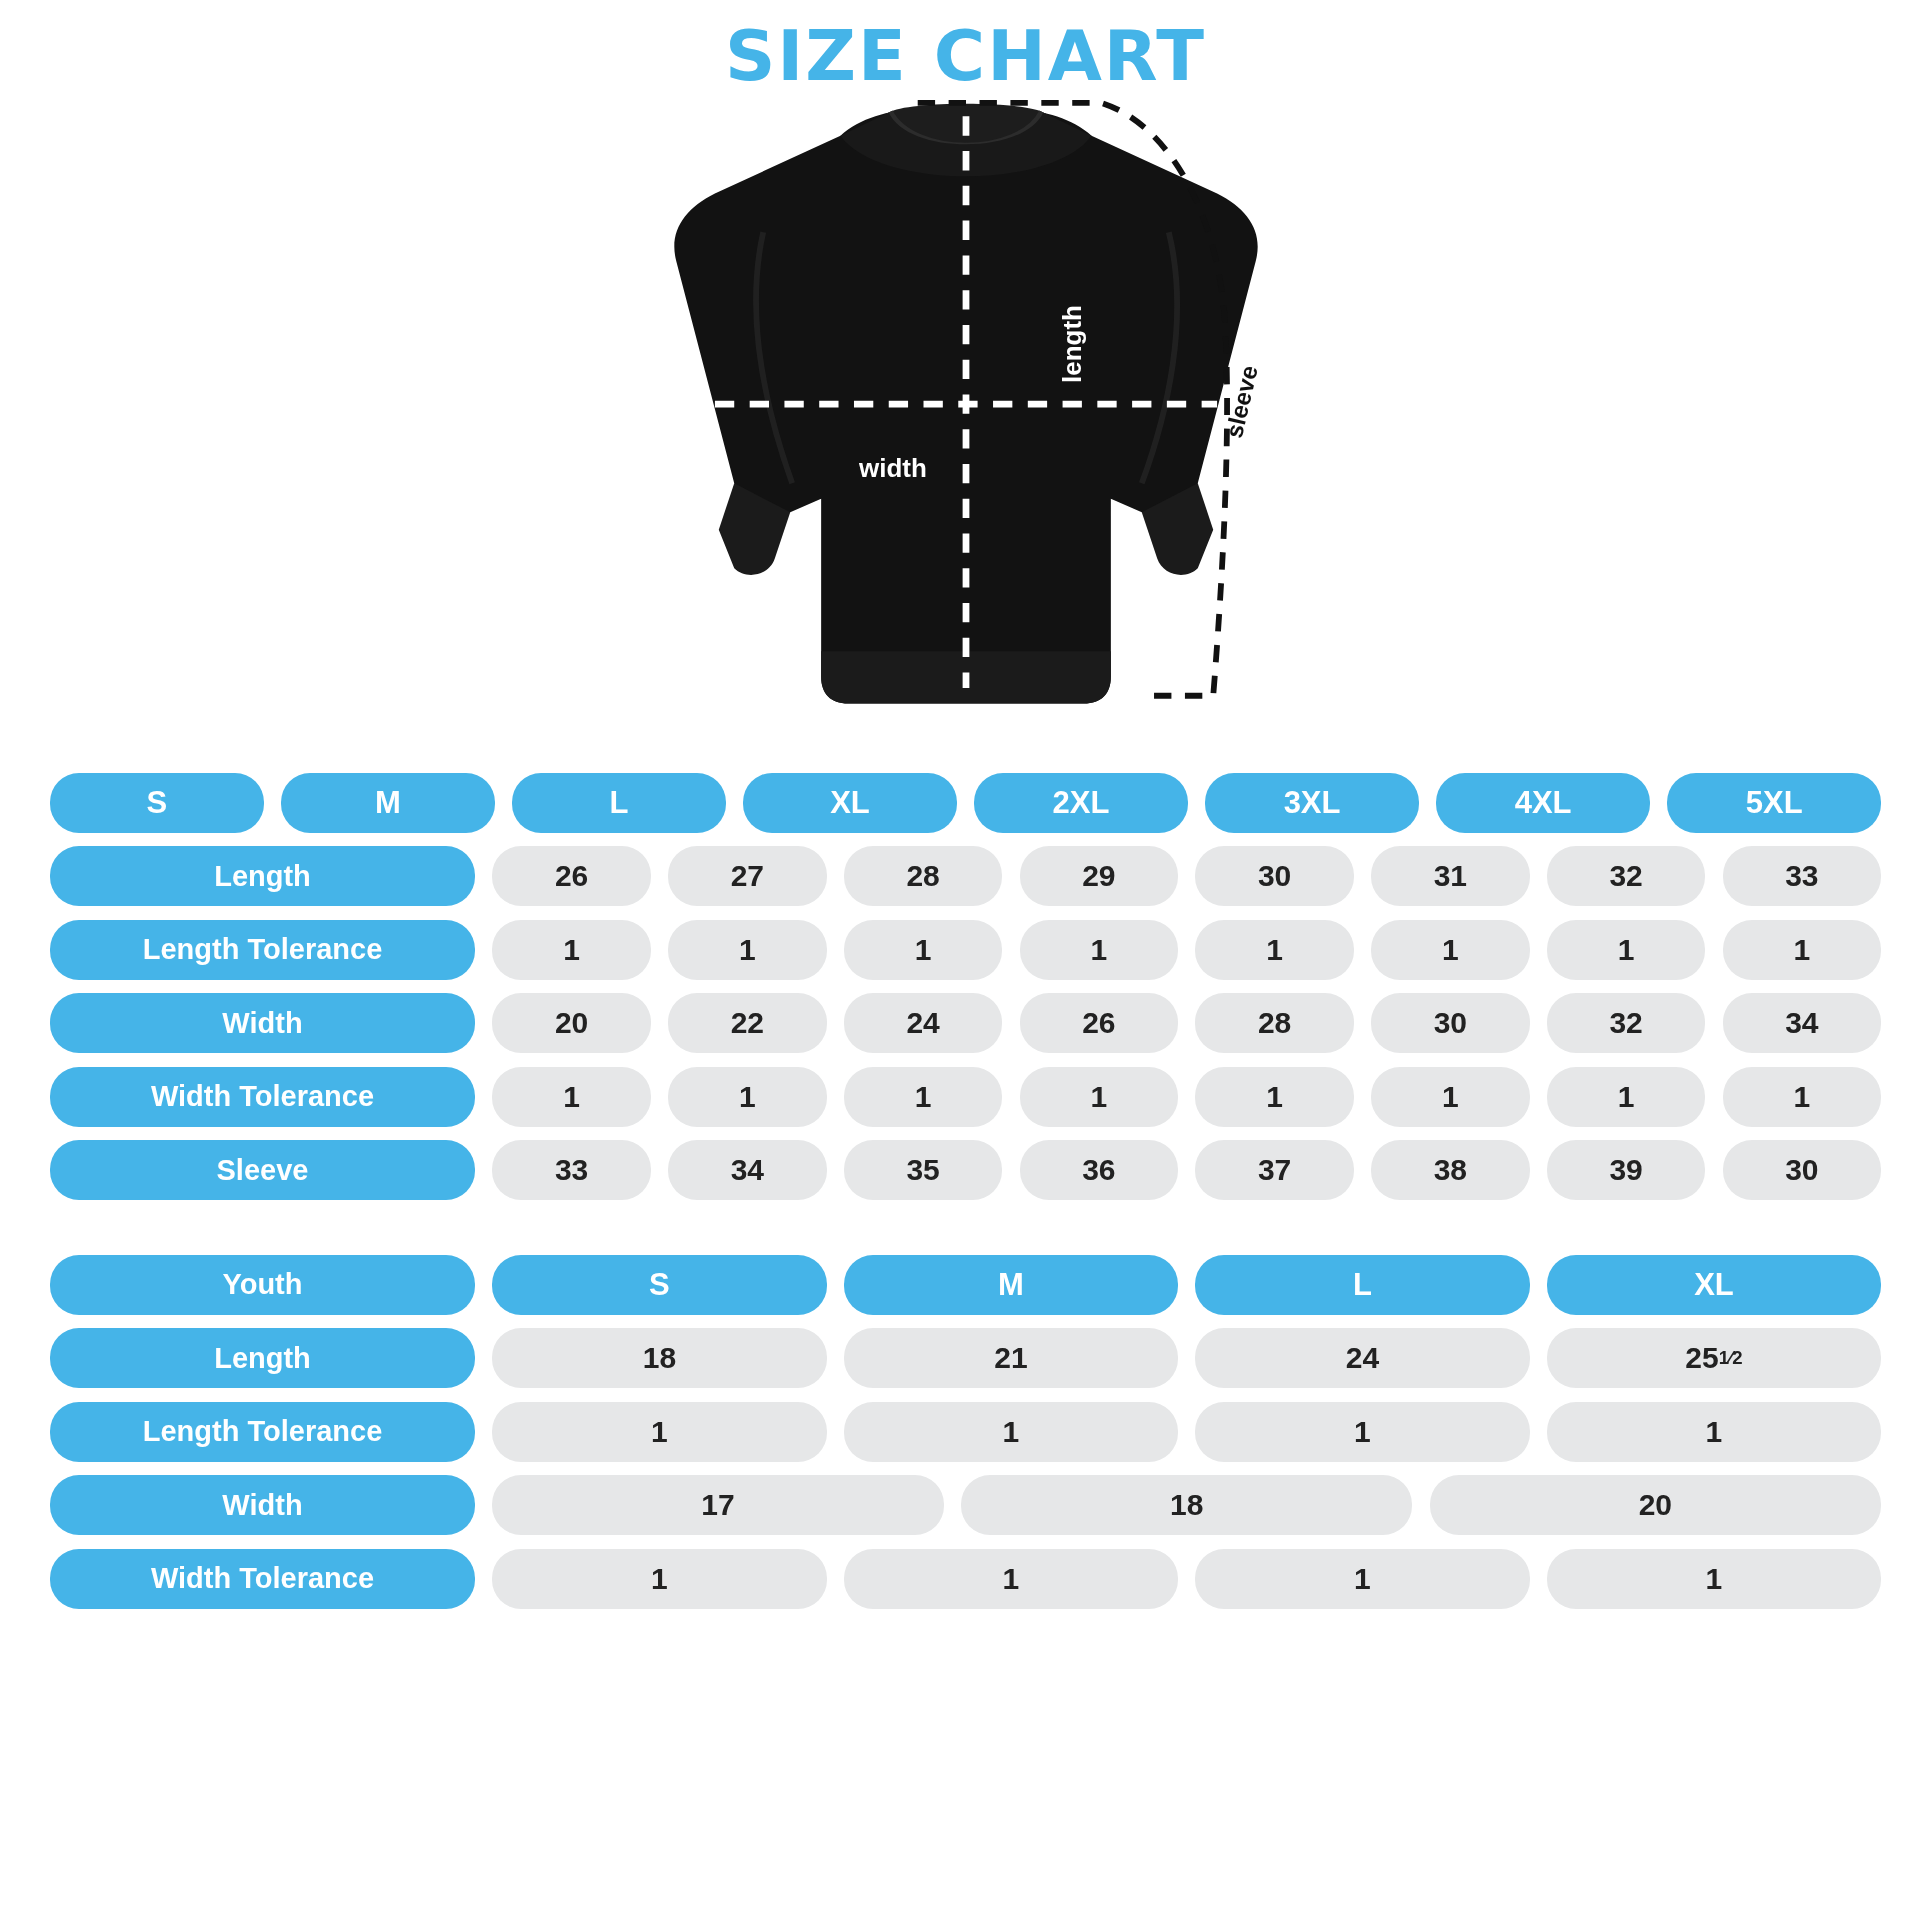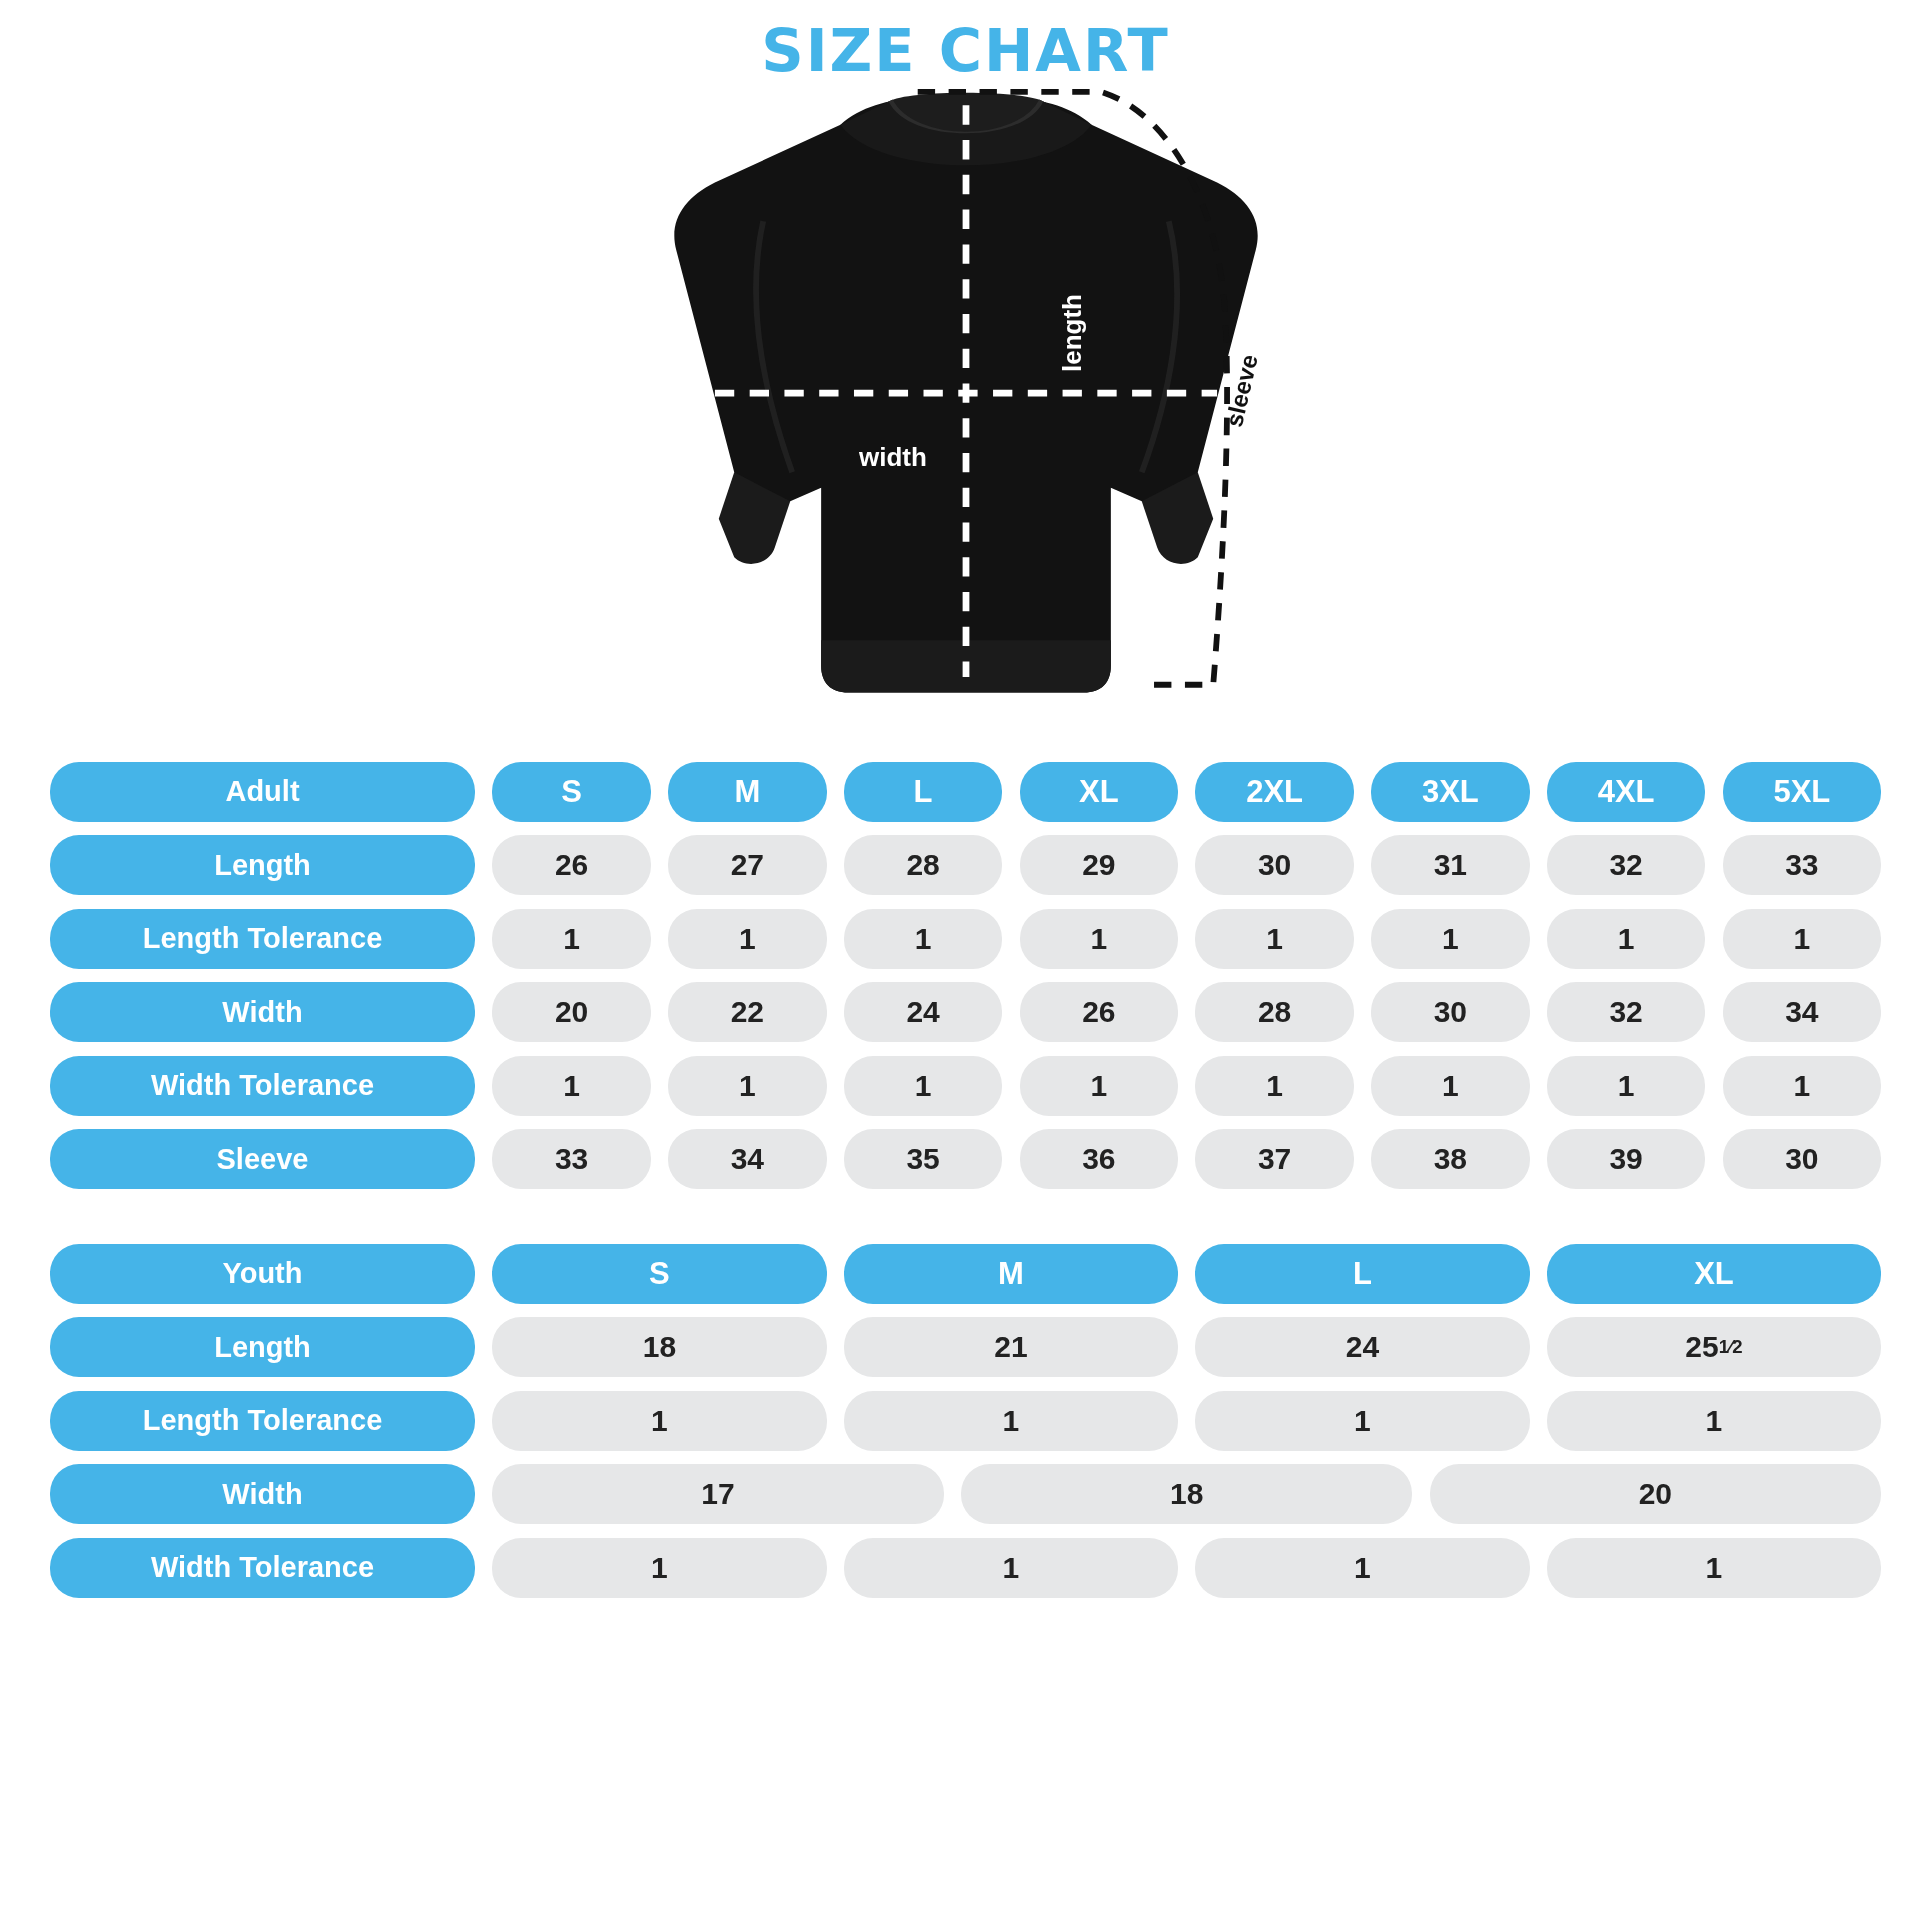--- a/index.html
+++ b/index.html
@@ -16,21 +16,21 @@
     width: 1931px;
     height: 1931px;
     background: #ffffff;
     overflow: hidden;
   }
 
   
   .title {
     text-align: center;
     color: #45b4e8;
-    font-size: 59px;
+    font-size: 70px;
     font-weight: bold;
     letter-spacing: 1.9px;
     padding-top: 21px;
     line-height: 1;
     font-family: "DejaVu Sans", sans-serif;
   }
 
   
   .garment-wrap {
     position: relative;
@@ -150,21 +150,20 @@
       <path d="M330 6 L520 6 C590 28 640 120 648 230 C654 330 648 470 636 620 L566 620" fill="none" stroke="#111111" stroke-width="6" stroke-dasharray="18 14"></path>
     </svg>
     <div class="meas-label width-lbl">width</div>
     <div class="meas-label length-lbl">length</div>
     <div class="meas-label sleeve-lbl">sleeve</div>
   </div>
 
   <div class="table-block">
 
     <div class="row header">
-      <div class="rowlabel">Adult</div>
       <div class="cells">
         <div class="cell">S</div>
         <div class="cell">M</div>
         <div class="cell">L</div>
         <div class="cell">XL</div>
         <div class="cell">2XL</div>
         <div class="cell">3XL</div>
         <div class="cell">4XL</div>
         <div class="cell">5XL</div>
       </div>

